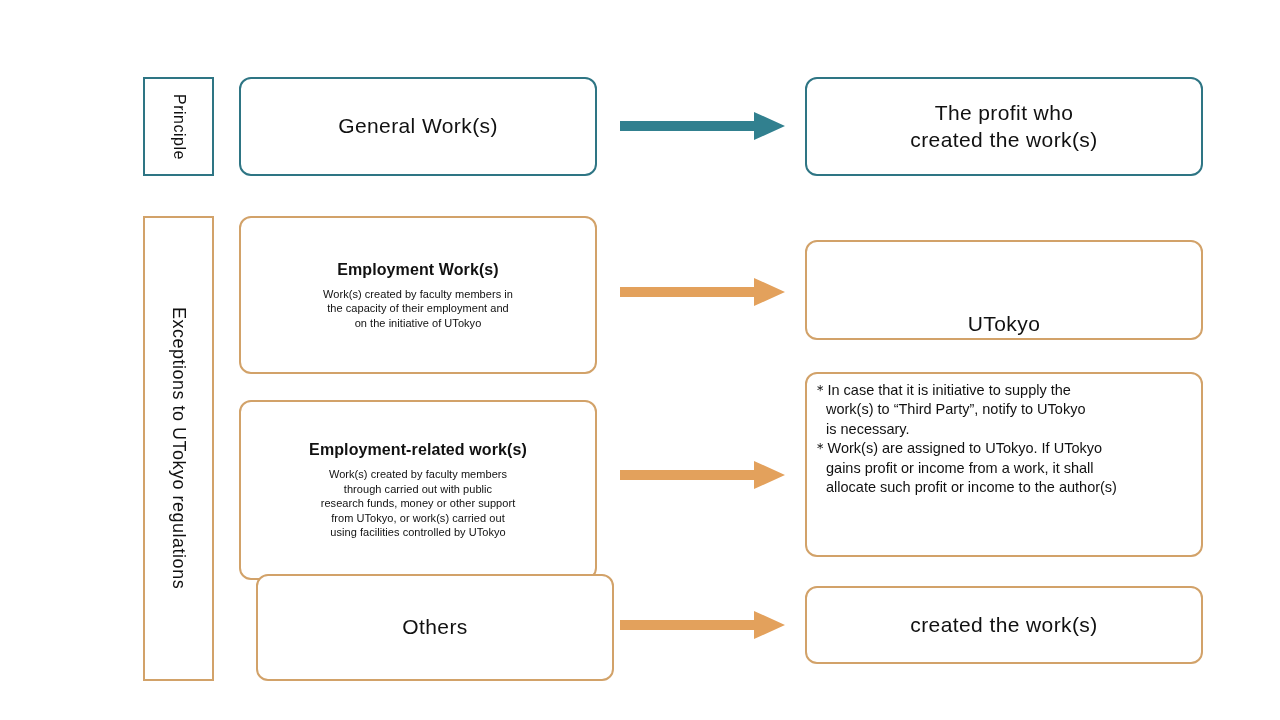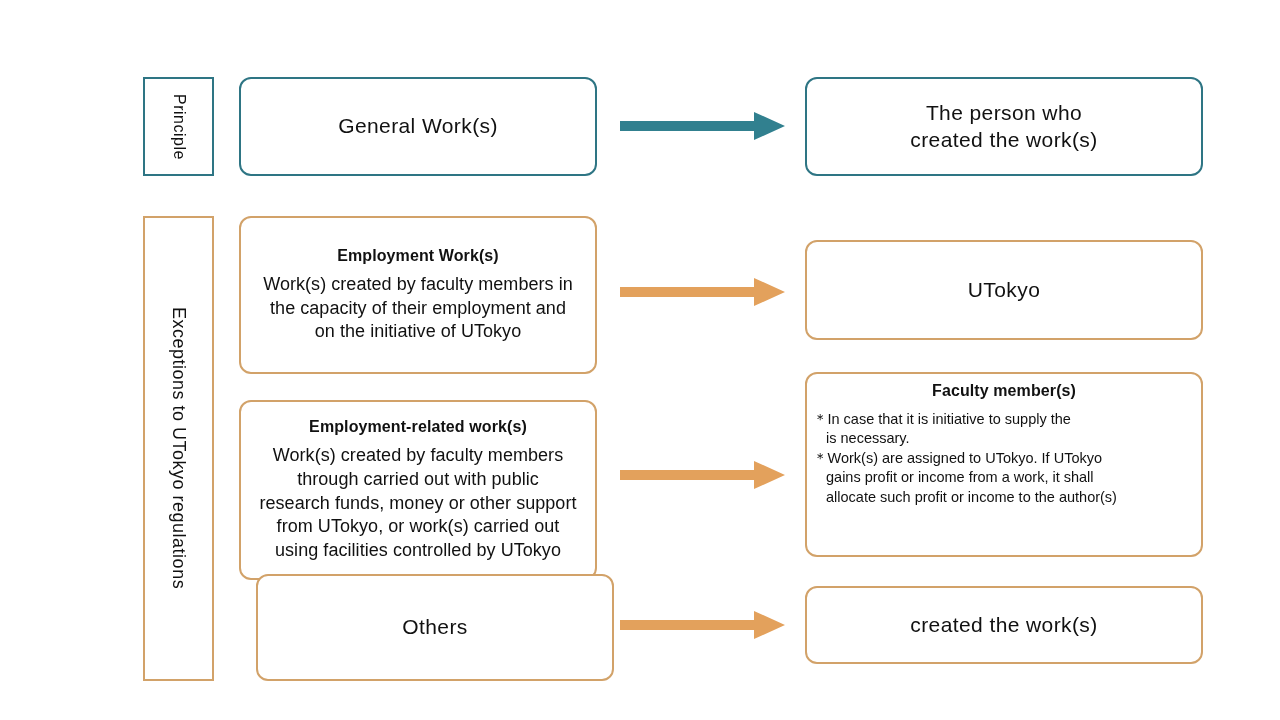--- a/index.html
+++ b/index.html
@@ -61,21 +61,21 @@
     line-height: 1.28;
   }
   .title-bold {
     font-size: 16px;
     font-weight: 700;
     letter-spacing: 0.1px;
     line-height: 1.25;
     margin-bottom: 7px;
   }
   .body-sm {
-    font-size: 18px;
+    font-size: 11px;
     font-weight: 400;
     line-height: 1.33;
     letter-spacing: 0.05px;
   }
   .note-block {
     font-size: 14.5px;
     line-height: 1.34;
     text-align: left;
     width: 100%;
     box-sizing: border-box;
@@ -105,56 +105,56 @@
 
   <div class="box teal" style="left:239px; top:77px; width:358px; height:99px;">
     <div class="title-lg">General Work(s)</div>
   </div>
 
   <svg class="arrow" style="left:620px; top:112px;" width="165" height="28" viewBox="0 0 165 28">
     <path d="M0 9 L134 9 L134 0 L165 14 L134 28 L134 19 L0 19 Z" fill="#31808F"></path>
   </svg>
 
   <div class="box teal" style="left:805px; top:77px; width:398px; height:99px;">
-    <div class="title-lg">The person who</div>
+    <div class="title-lg">The profit who</div>
     <div class="title-lg">created the work(s)</div>
   </div>
 
   <div class="box orange" style="left:239px; top:216px; width:358px; height:158px; justify-content:center;">
     <div class="title-bold">Employment Work(s)</div>
     <div class="body-sm">Work(s) created by faculty members in</div>
     <div class="body-sm">the capacity of their employment and</div>
     <div class="body-sm">on the initiative of UTokyo</div>
   </div>
 
   <svg class="arrow" style="left:620px; top:278px;" width="165" height="28" viewBox="0 0 165 28">
     <path d="M0 9 L134 9 L134 0 L165 14 L134 28 L134 19 L0 19 Z" fill="#E3A15C"></path>
   </svg>
 
-  <div class="box orange" style="left:805px; top:240px; width:398px; height:100px;">
+  <div class="box orange" style="left:805px; top:240px; width:398px; height:100px;justify-content:flex-end;">
     <div class="title-lg">UTokyo</div>
   </div>
 
   <div class="box orange" style="left:239px; top:400px; width:358px; height:180px;">
     <div class="title-bold">Employment-related work(s)</div>
     <div class="body-sm">Work(s) created by faculty members</div>
     <div class="body-sm">through carried out with public</div>
     <div class="body-sm">research funds, money or other support</div>
     <div class="body-sm">from UTokyo, or work(s) carried out</div>
     <div class="body-sm">using facilities controlled by UTokyo</div>
   </div>
 
   <svg class="arrow" style="left:620px; top:461px;" width="165" height="28" viewBox="0 0 165 28">
     <path d="M0 9 L134 9 L134 0 L165 14 L134 28 L134 19 L0 19 Z" fill="#E3A15C"></path>
   </svg>
 
   <div class="box orange" style="left:805px; top:372px; width:398px; height:185px; justify-content:flex-start; padding-top:7px;">
-    <div class="title-bold" style="margin-bottom:9px;">Faculty member(s)</div>
     <div class="note-block">
       <span class="note-line">＊In case that it is initiative to supply the</span>
+      <span class="note-line indent">work(s) to “Third Party”, notify to UTokyo</span>
       <span class="note-line indent">is necessary.</span>
       <span class="note-line">＊Work(s) are assigned to UTokyo. If UTokyo</span>
       <span class="note-line indent">gains profit or income from a work, it shall</span>
       <span class="note-line indent">allocate such profit or income to the author(s)</span>
     </div>
   </div>
 
   <div class="box orange" style="left:256px; top:574px; width:358px; height:107px;">
     <div class="title-lg">Others</div>
   </div>

